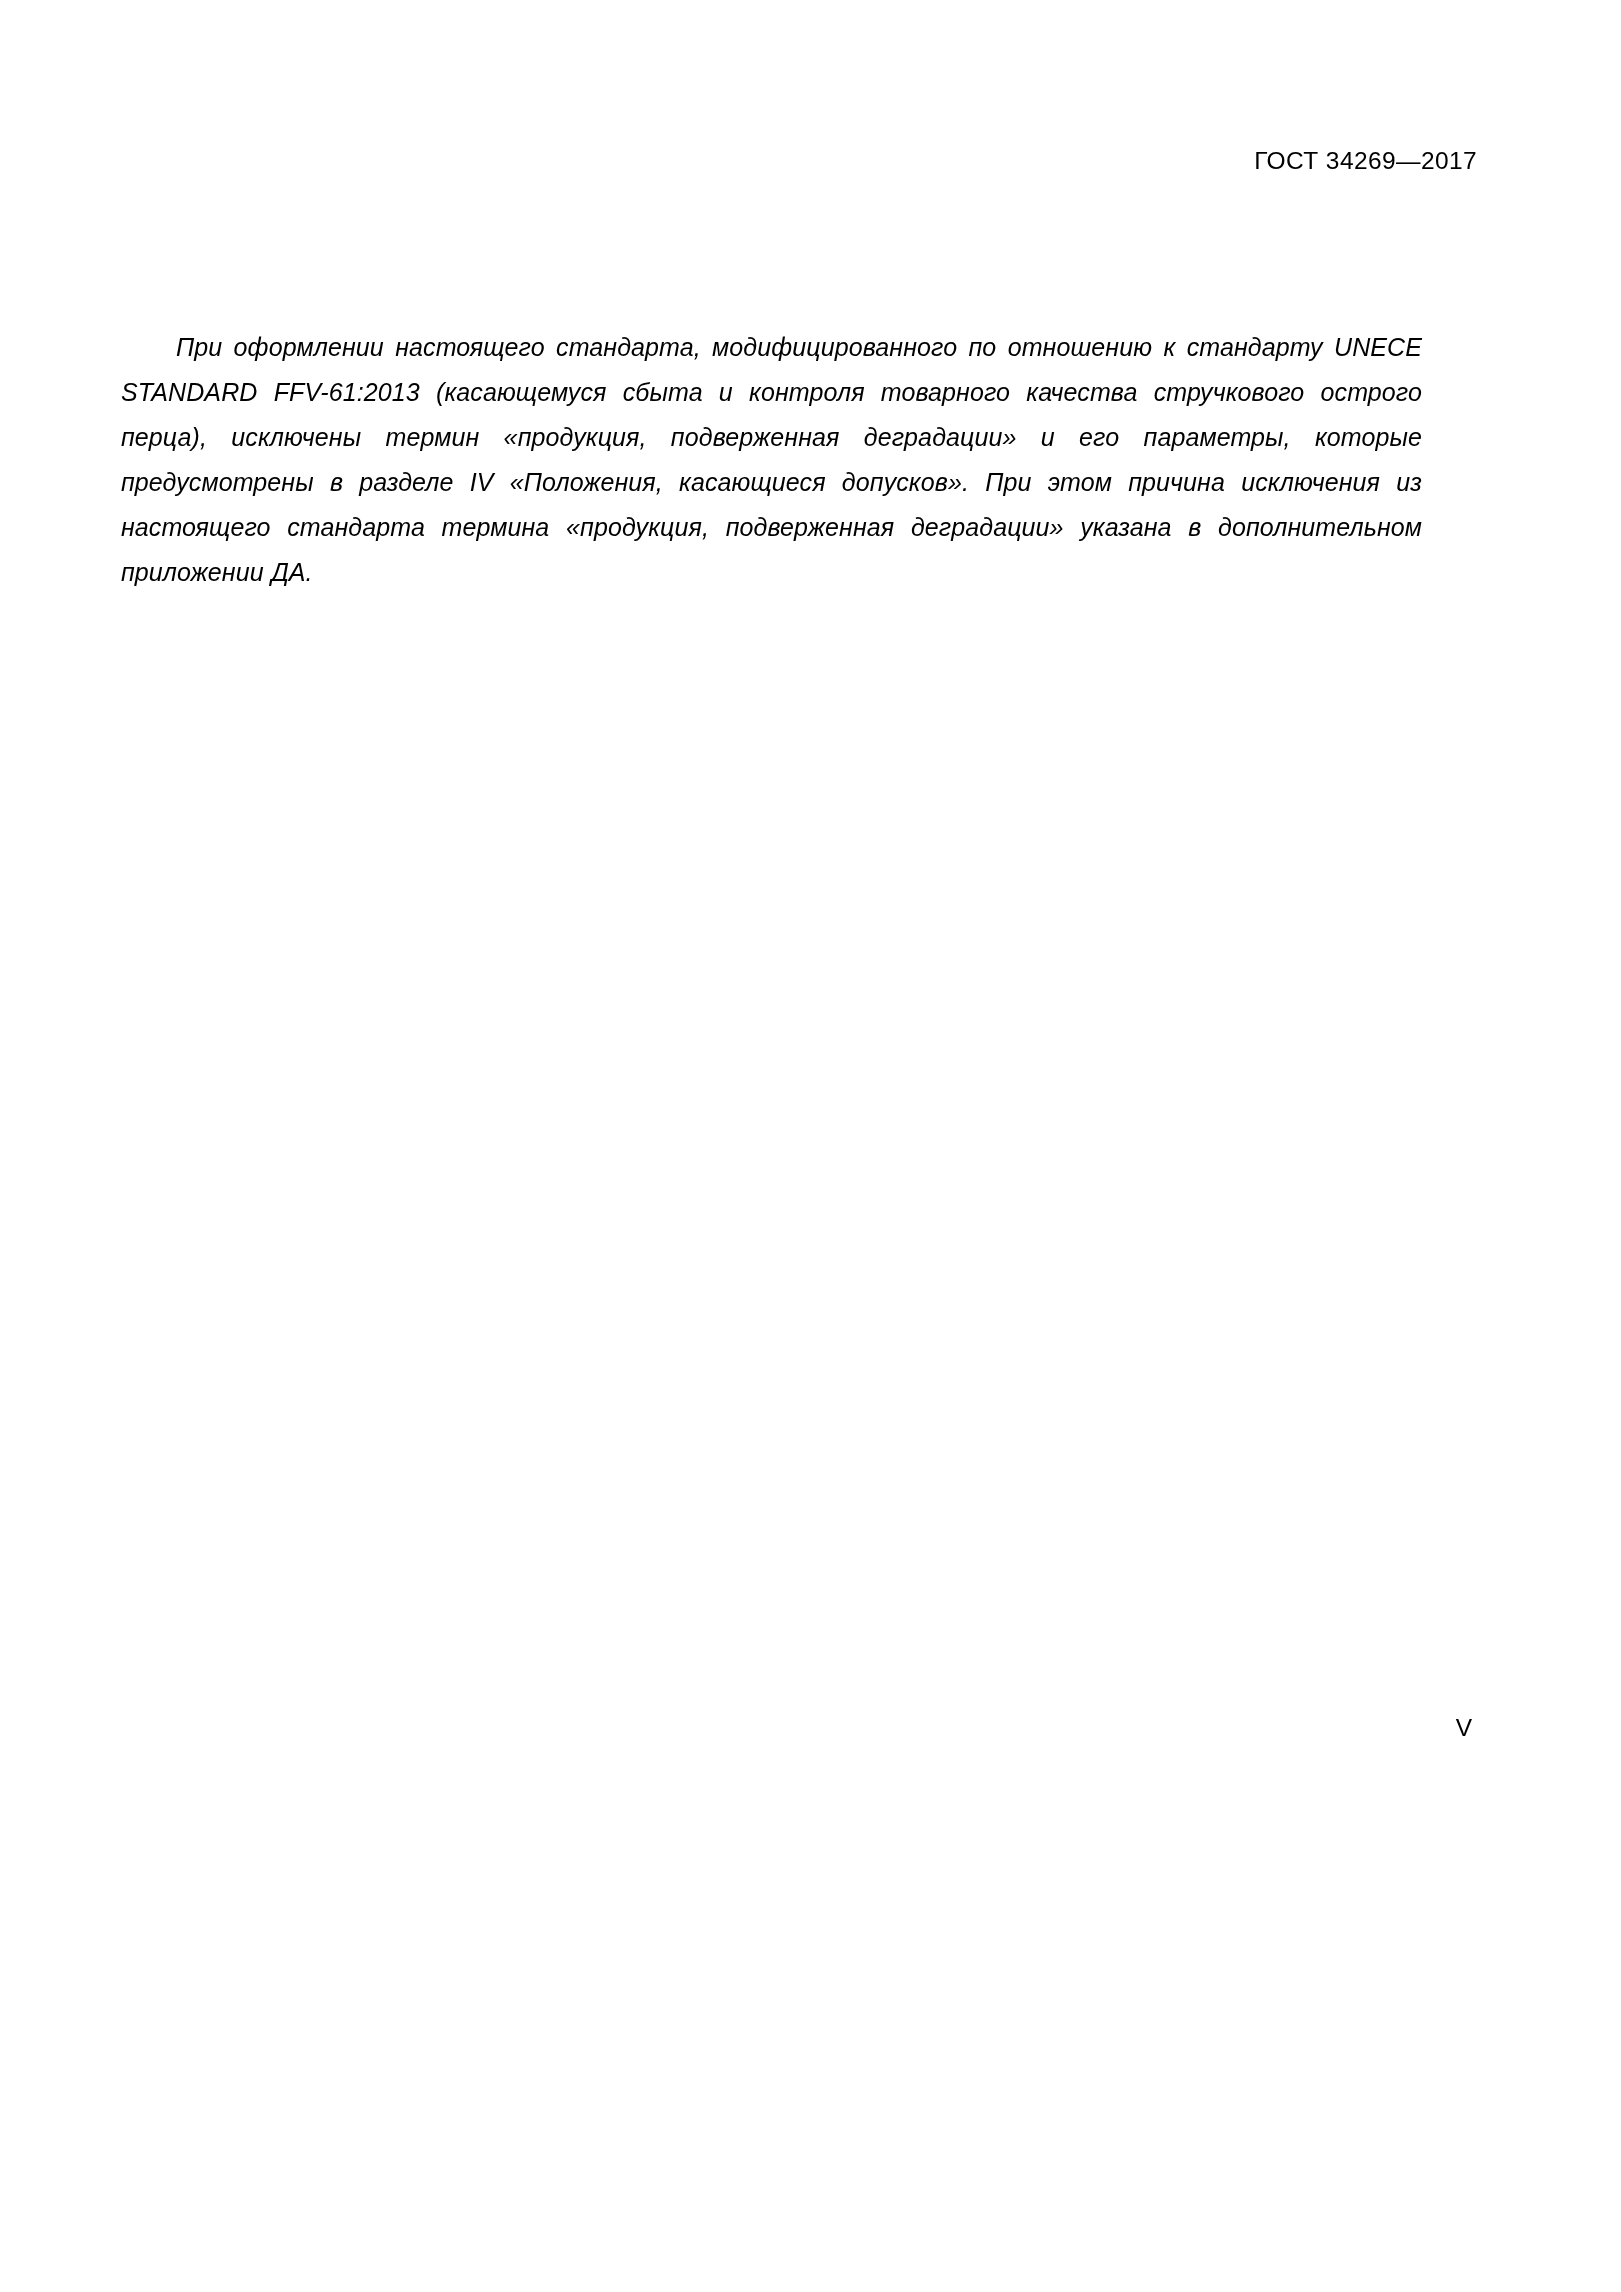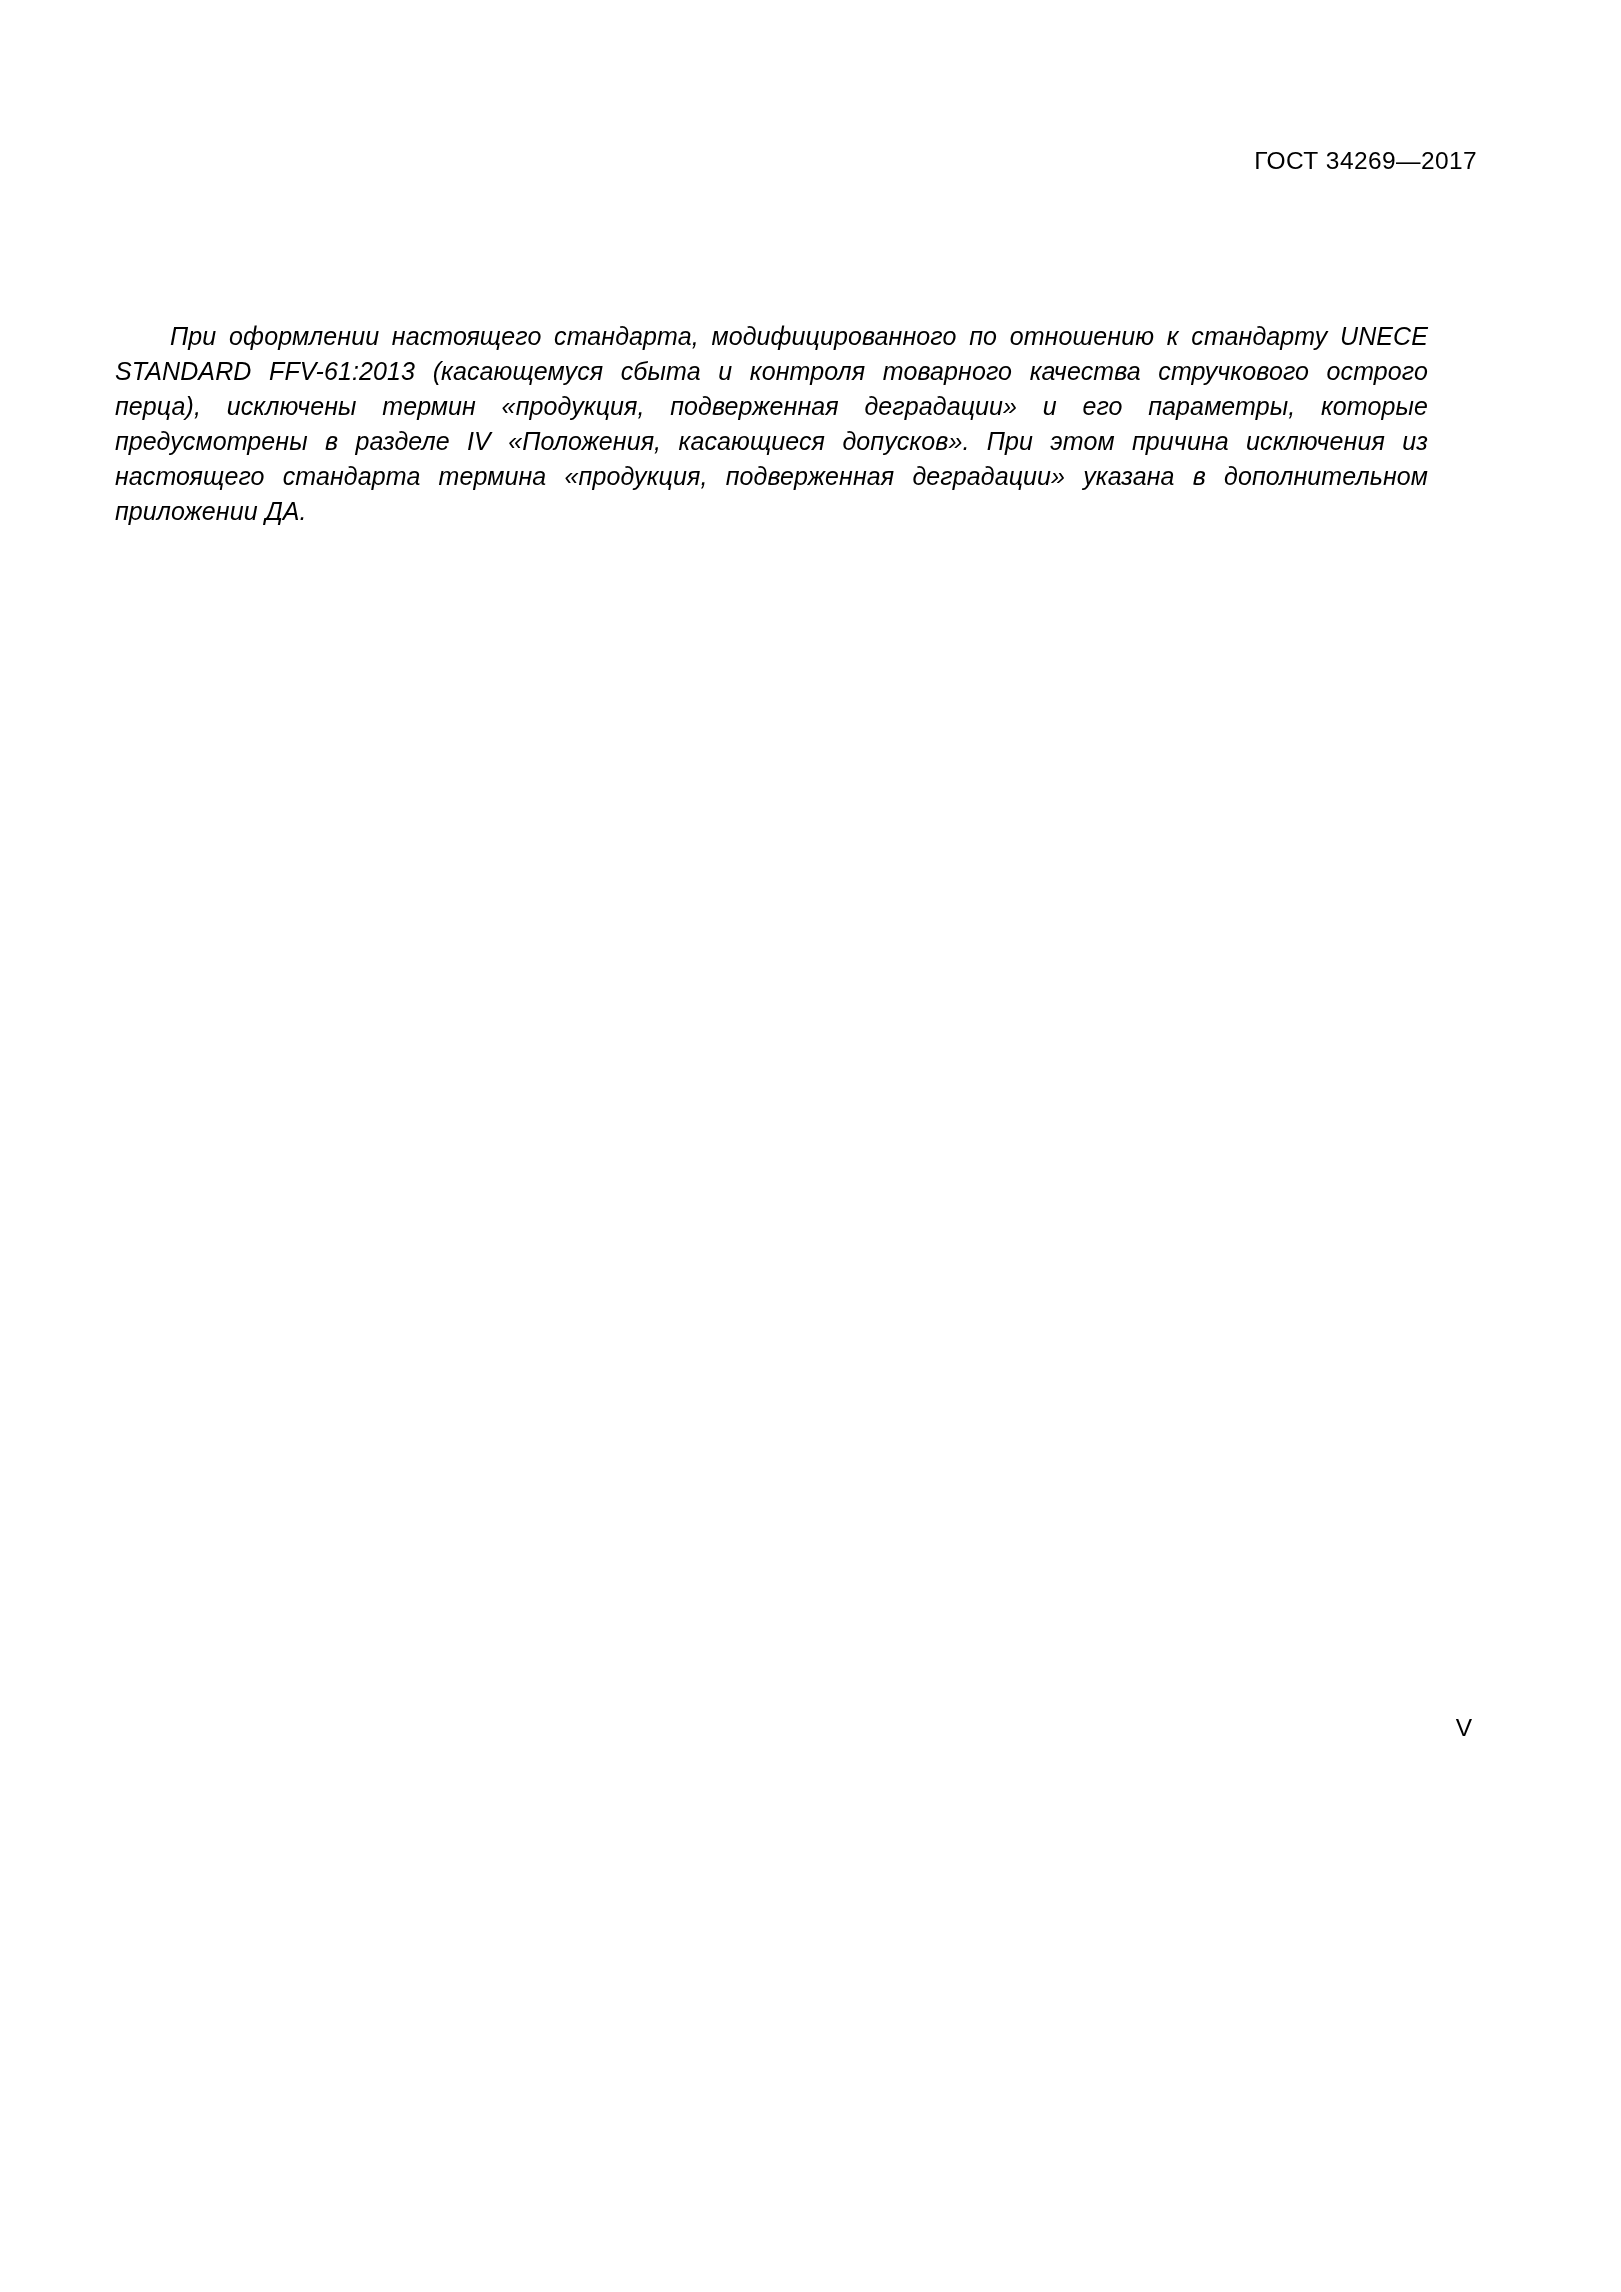--- a/index.html
+++ b/index.html
@@ -45,24 +45,24 @@
   }
   .body-block {
     position: absolute;
     top: 319px;
     left: 115px;
     width: 1313px;
   }
   .body-par {
     font-size: 25px;
     font-style: italic;
-    line-height: 35px;
+    line-height: 45px;
     text-align: justify;
     text-indent: 55px;
-    margin: 0;
+    margin: 6px;
     letter-spacing: 0.1px;
     word-spacing: 0.4px;
   }
   .page-number {
     position: absolute;
     bottom: 137px;
     right: 149px;
     font-size: 24.5px;
   }
 </style>

